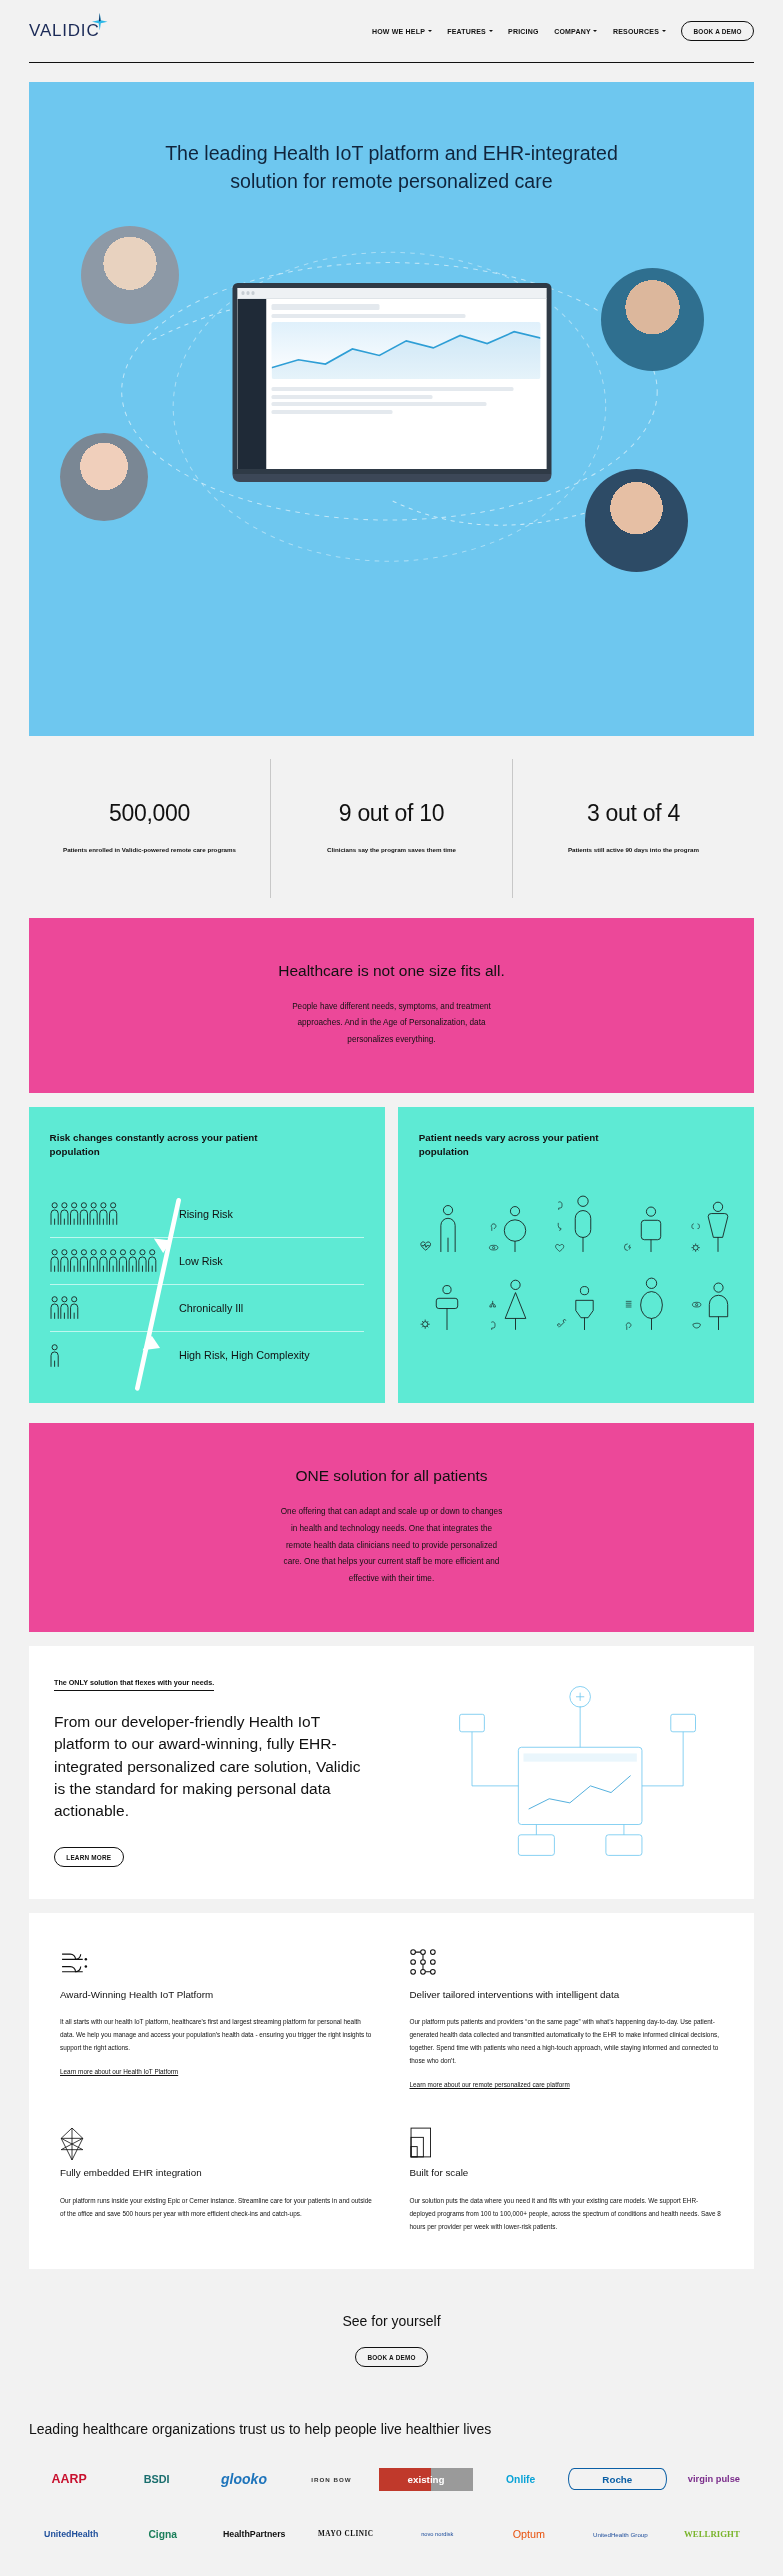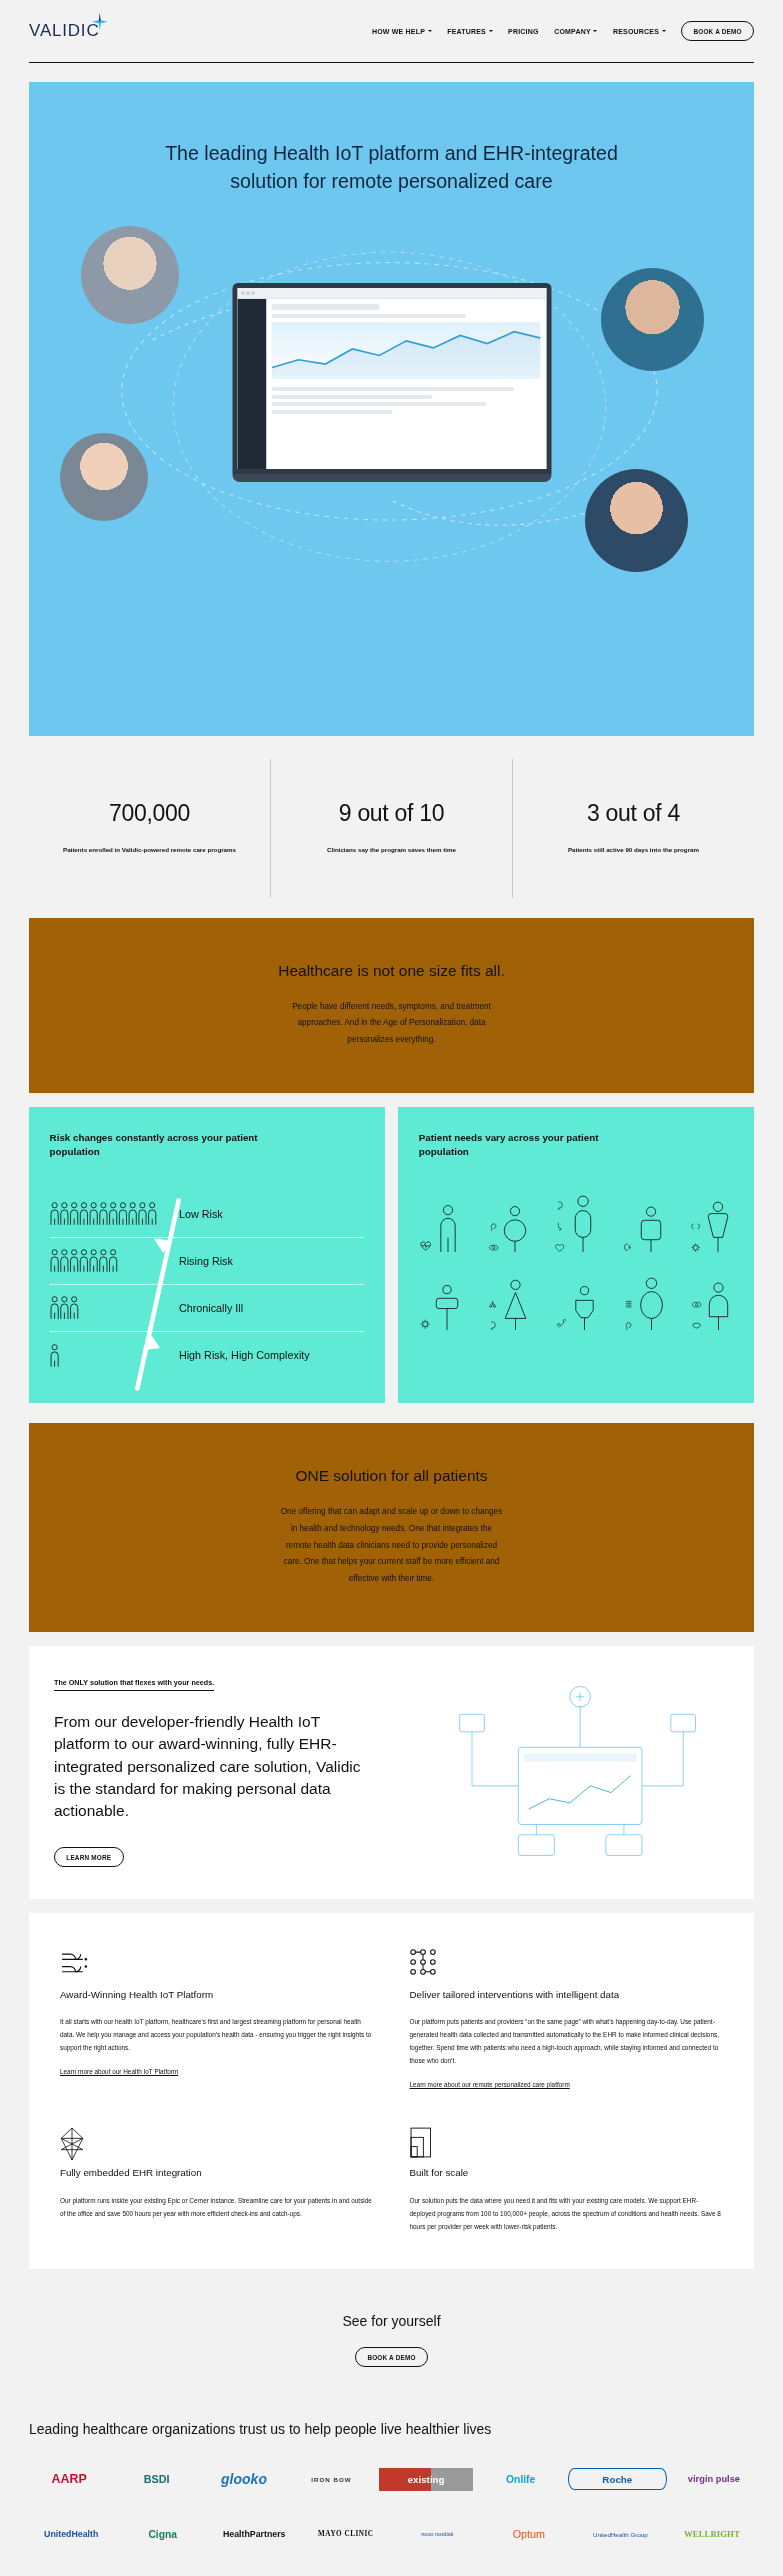--- a/index.html
+++ b/index.html
@@ -51,21 +51,21 @@
   .laptop-base { height:8.2px; background:#3c4757; border-radius:0 0 7.2px 7.2px; }
 
   
   .stats { margin:23px 29px 0; background:#f2f2f2; display:flex; height:139px; }
   .stat { flex:1; display:flex; flex-direction:column; align-items:center; justify-content:center; padding:0 17.5px; }
   .stat + .stat { border-left:0.5px solid #c8c8c8; }
   .stat-num { font-size:23px; font-weight:300; letter-spacing:-0.3px; color:#111; }
   .stat-label { font-size:6.2px; font-weight:700; text-align:center; margin-top:17.5px; line-height:1.7; color:#111; }
 
   
-  .yellow { background:#a16207; }
+  .yellow { background:#ec4899; }
   .band { margin:20.6px 29px 0; padding:44px 31px; text-align:center; }
   .band h2 { font-size:15.5px; font-weight:400; color:#111; }
   .band p { font-size:8.2px; line-height:2.05; margin-top:18.5px; max-width:227px; margin-left:auto; margin-right:auto; color:#111; }
 
   
   .cards2 { margin:14.4px 29px 0; display:flex; gap:13.4px; }
   .card-y { background:#5eead4; flex:1; padding:24px 20.6px; min-height:289px; position:relative; }
   .card-y h3 { font-size:9.8px; font-weight:800; line-height:1.4; color:#111; max-width:232px; }
   .risk-rows { margin-top:32px; position:relative; }
   .risk-row { display:flex; align-items:center; border-bottom:0.5px solid rgba(255,255,255,.6); padding:7.2px 0; min-height:47px; }
@@ -183,21 +183,21 @@
             </div>
           </div>
         </div>
         <div class="laptop-base"></div>
       </div>
     </div>
   </section>
 
   <section class="stats">
     <div class="stat">
-      <div class="stat-num">700,000</div>
+      <div class="stat-num">500,000</div>
       <div class="stat-label">Patients enrolled in Validic-powered remote care programs</div>
     </div>
     <div class="stat">
       <div class="stat-num">9 out of 10</div>
       <div class="stat-label">Clinicians say the program saves them time</div>
     </div>
     <div class="stat">
       <div class="stat-num">3 out of 4</div>
       <div class="stat-label">Patients still active 90 days into the program</div>
     </div>
@@ -212,20 +212,64 @@
     <div class="card-y">
       <h3>Risk changes constantly across your patient population</h3>
       <div class="risk-rows">
         <svg class="big-arrow" viewBox="0 0 120 400" preserveAspectRatio="none">
           <path d="M100 18 L20 382" stroke="#fff" stroke-width="9" fill="none" stroke-linecap="round"></path>
           <path d="M70 120 L52 92 L86 96" fill="#fff"></path>
           <path d="M48 280 L30 308 L64 304" fill="#fff"></path>
         </svg>
         <div class="risk-row">
           <div class="risk-icons">
+            <svg width="77" height="25" viewBox="0 0 150 48">
+              <g fill="none" stroke="#111" stroke-width="1.6">
+                <g>
+                    <circle cx="9" cy="8" r="5"></circle>
+                    <path d="M2 46 V24 a7 7 0 0 1 14 0 V46"></path>
+                    <path d="M9 34 V46"></path>
+                  </g>
+                <g transform="translate(19,0)">
+                    <circle cx="9" cy="8" r="5"></circle>
+                    <path d="M2 46 V24 a7 7 0 0 1 14 0 V46"></path>
+                    <path d="M9 34 V46"></path>
+                  </g>
+                <g transform="translate(38,0)">
+                    <circle cx="9" cy="8" r="5"></circle>
+                    <path d="M2 46 V24 a7 7 0 0 1 14 0 V46"></path>
+                    <path d="M9 34 V46"></path>
+                  </g>
+                <g transform="translate(57,0)">
+                    <circle cx="9" cy="8" r="5"></circle>
+                    <path d="M2 46 V24 a7 7 0 0 1 14 0 V46"></path>
+                    <path d="M9 34 V46"></path>
+                  </g>
+                <g transform="translate(76,0)">
+                    <circle cx="9" cy="8" r="5"></circle>
+                    <path d="M2 46 V24 a7 7 0 0 1 14 0 V46"></path>
+                    <path d="M9 34 V46"></path>
+                  </g>
+                <g transform="translate(95,0)">
+                    <circle cx="9" cy="8" r="5"></circle>
+                    <path d="M2 46 V24 a7 7 0 0 1 14 0 V46"></path>
+                    <path d="M9 34 V46"></path>
+                  </g>
+                <g transform="translate(114,0)">
+                    <circle cx="9" cy="8" r="5"></circle>
+                    <path d="M2 46 V24 a7 7 0 0 1 14 0 V46"></path>
+                    <path d="M9 34 V46"></path>
+                  </g>
+              </g>
+            </svg>
+          </div>
+          <div class="risk-label">Rising Risk</div>
+        </div>
+        <div class="risk-row">
+          <div class="risk-icons">
             <svg width="113" height="25" viewBox="0 0 220 48">
               <g fill="none" stroke="#111" stroke-width="1.6">
                 <g>
                     <circle cx="9" cy="8" r="5"></circle>
                     <path d="M2 46 V24 a7 7 0 0 1 14 0 V46"></path>
                     <path d="M9 34 V46"></path>
                   </g>
                 <g transform="translate(19,0)">
                     <circle cx="9" cy="8" r="5"></circle>
                     <path d="M2 46 V24 a7 7 0 0 1 14 0 V46"></path>
@@ -273,64 +317,20 @@
                   </g>
                 <g transform="translate(190,0)">
                     <circle cx="9" cy="8" r="5"></circle>
                     <path d="M2 46 V24 a7 7 0 0 1 14 0 V46"></path>
                     <path d="M9 34 V46"></path>
                   </g>
               </g>
             </svg>
           </div>
           <div class="risk-label">Low Risk</div>
-        </div>
-        <div class="risk-row">
-          <div class="risk-icons">
-            <svg width="77" height="25" viewBox="0 0 150 48">
-              <g fill="none" stroke="#111" stroke-width="1.6">
-                <g>
-                    <circle cx="9" cy="8" r="5"></circle>
-                    <path d="M2 46 V24 a7 7 0 0 1 14 0 V46"></path>
-                    <path d="M9 34 V46"></path>
-                  </g>
-                <g transform="translate(19,0)">
-                    <circle cx="9" cy="8" r="5"></circle>
-                    <path d="M2 46 V24 a7 7 0 0 1 14 0 V46"></path>
-                    <path d="M9 34 V46"></path>
-                  </g>
-                <g transform="translate(38,0)">
-                    <circle cx="9" cy="8" r="5"></circle>
-                    <path d="M2 46 V24 a7 7 0 0 1 14 0 V46"></path>
-                    <path d="M9 34 V46"></path>
-                  </g>
-                <g transform="translate(57,0)">
-                    <circle cx="9" cy="8" r="5"></circle>
-                    <path d="M2 46 V24 a7 7 0 0 1 14 0 V46"></path>
-                    <path d="M9 34 V46"></path>
-                  </g>
-                <g transform="translate(76,0)">
-                    <circle cx="9" cy="8" r="5"></circle>
-                    <path d="M2 46 V24 a7 7 0 0 1 14 0 V46"></path>
-                    <path d="M9 34 V46"></path>
-                  </g>
-                <g transform="translate(95,0)">
-                    <circle cx="9" cy="8" r="5"></circle>
-                    <path d="M2 46 V24 a7 7 0 0 1 14 0 V46"></path>
-                    <path d="M9 34 V46"></path>
-                  </g>
-                <g transform="translate(114,0)">
-                    <circle cx="9" cy="8" r="5"></circle>
-                    <path d="M2 46 V24 a7 7 0 0 1 14 0 V46"></path>
-                    <path d="M9 34 V46"></path>
-                  </g>
-              </g>
-            </svg>
-          </div>
-          <div class="risk-label">Rising Risk</div>
         </div>
         <div class="risk-row">
           <div class="risk-icons">
             <svg width="36" height="25" viewBox="0 0 70 48">
               <g fill="none" stroke="#111" stroke-width="1.6">
                 <g>
                     <circle cx="9" cy="8" r="5"></circle>
                     <path d="M2 46 V24 a7 7 0 0 1 14 0 V46"></path>
                     <path d="M9 34 V46"></path>
                   </g>

